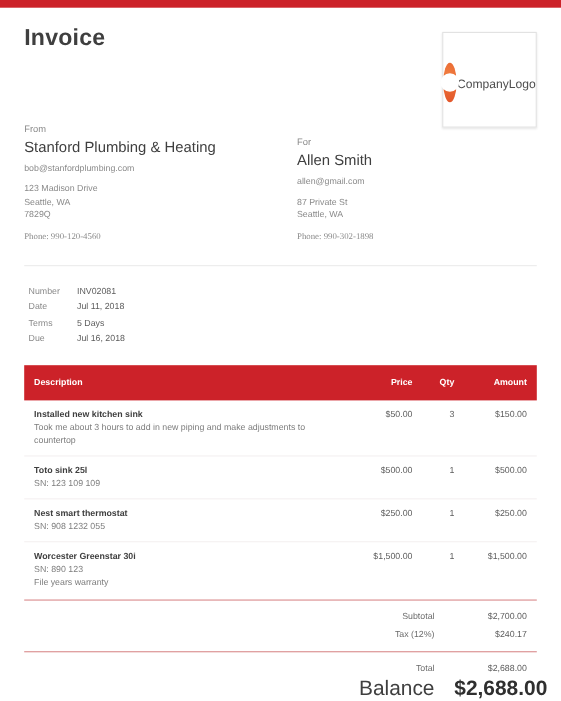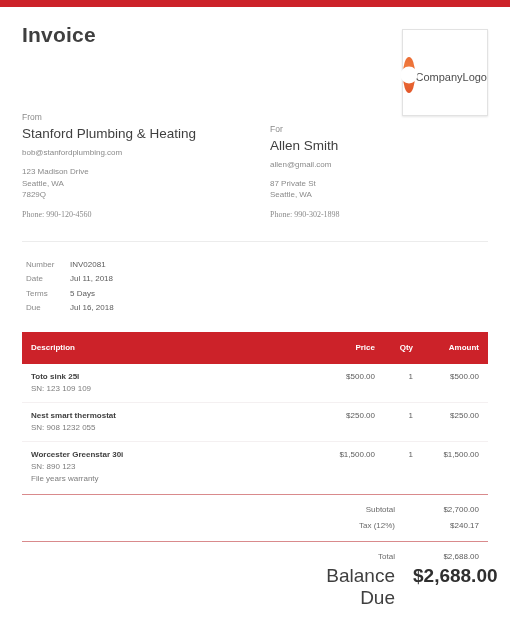--- a/index.html
+++ b/index.html
@@ -266,20 +266,29 @@
     </div>
 
     <div class="table">
       <div class="t-head">
         <div class="col-desc">Description</div>
         <div class="col-price">Price</div>
         <div class="col-qty">Qty</div>
         <div class="col-amount">Amount</div>
       </div>
 
+      <div class="t-row">
+        <div class="col-desc">
+          <div class="item-title">Installed new kitchen sink</div>
+          <div class="item-sub">Took me about 3 hours to add in new piping and make adjustments to countertop</div>
+        </div>
+        <div class="col-price num">$50.00</div>
+        <div class="col-qty num">3</div>
+        <div class="col-amount num">$150.00</div>
+      </div>
 
       <div class="t-row">
         <div class="col-desc">
           <div class="item-title">Toto sink 25l</div>
           <div class="item-sub">SN: 123 109 109</div>
         </div>
         <div class="col-price num">$500.00</div>
         <div class="col-qty num">1</div>
         <div class="col-amount num">$500.00</div>
       </div>

